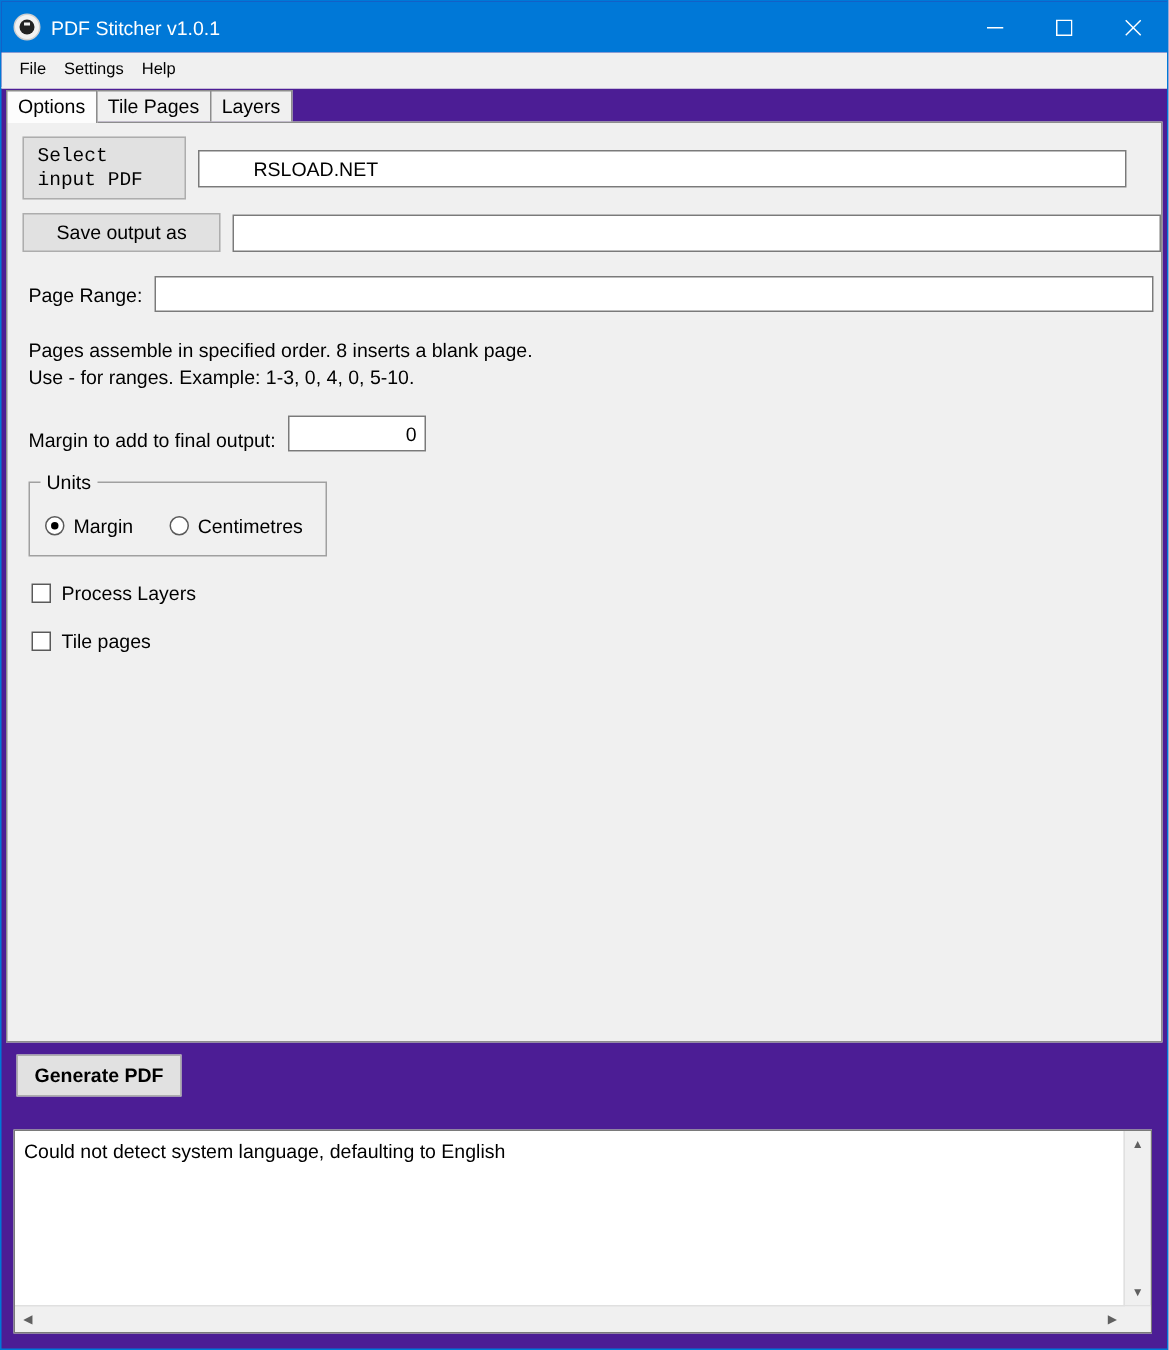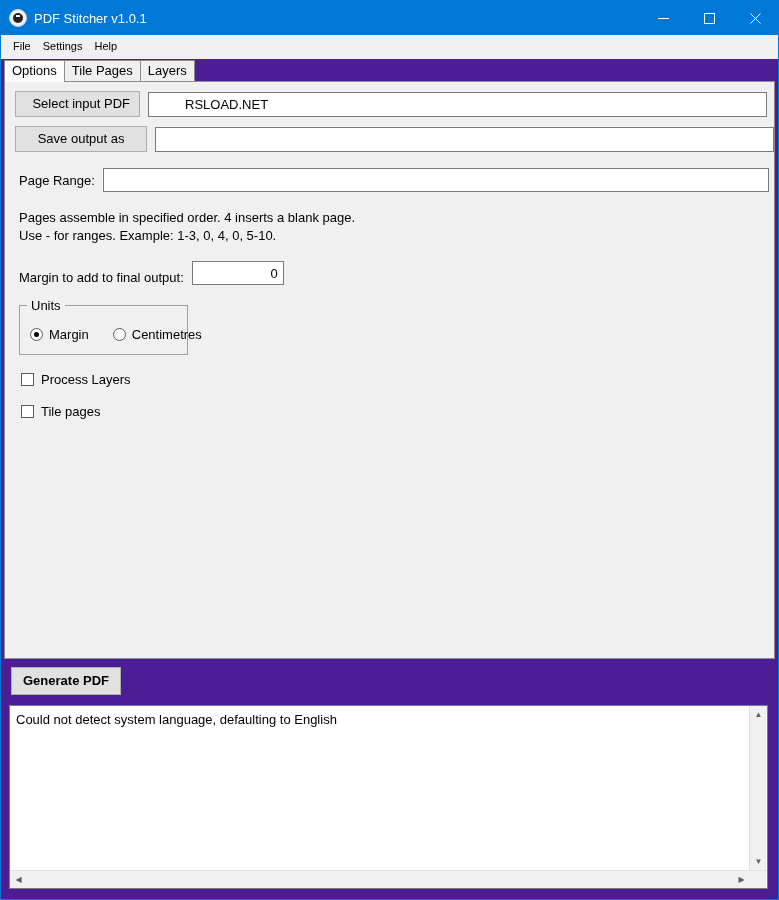--- a/index.html
+++ b/index.html
@@ -152,21 +152,21 @@
     background: #fff;
     font-size: 13px;
     padding: 3px 4px;
     line-height: 16px;
     box-sizing: border-box;
     font-family: "Liberation Sans", sans-serif;
     color: #000;
   }
 
   #row-input { margin: 9px 0 0 10px; }
-  #btn-select-input { width: 125px; text-align: right; }
+  #btn-select-input { width: 109px; text-align: left; font-family: Liberation Mono, monospace; }
   #input-pdf-path { width: 619px; height: 25px; margin-left: 8px; padding-left: 36px; }
 
   #row-output { margin: 9px 0 0 10px; }
   #btn-save-output { width: 134px; text-align: center; }
   #output-pdf-path { width: 629px; height: 25px; margin-left: 8px; }
 
   .section-title {
     font-weight: bold;
     font-size: 13.5px;
     margin: 25px 0 0 10px;
@@ -187,21 +187,21 @@
     width: 92px;
     height: 24px;
     margin-left: 8px;
     text-align: right;
     padding-right: 5px;
   }
 
   
   .groupbox {
     margin: 20px 0 0 14px;
-    width: 169px;
+    width: 199px;
     border: 1px solid #a0a0a0;
     padding: 0 0 12px 0;
     position: relative;
     box-sizing: border-box;
   }
   .groupbox-title {
     position: absolute;
     top: -8px;
     left: 7px;
     background: #f0f0f0;
@@ -262,22 +262,22 @@
   }
   #btn-generate {
     font-weight: bold;
     padding: 5px 11px;
     font-size: 13px;
   }
 
   
   .log-wrap {
     flex: 0 0 auto;
-    height: 184px;
-    margin: 2px 10px 10px 8px;
+    height: 136px;
+    margin: 14px 10px 10px 8px;
     border: 1px solid #7a7a7a;
     background: #fff;
     display: flex;
     flex-direction: column;
     box-sizing: border-box;
   }
   .log-main {
     flex: 1 1 auto;
     display: flex;
     min-height: 0;
@@ -375,21 +375,21 @@
       <button class="btn" id="btn-save-output">Save output as</button>
       <input class="textbox" id="output-pdf-path" type="text" value="" style="">
     </div>
 
 
     <div class="row" id="row-page-range">
       <span id="page-range-label">Page Range:</span>
       <input class="textbox" id="page-range-input" type="text" value="" style="">
     </div>
 
-    <div class="hint first">Pages assemble in specified order. 4 inserts a blank page.</div>
+    <div class="hint first">Pages assemble in specified order. 8 inserts a blank page.</div>
     <div class="hint">Use - for ranges. Example: 1-3, 0, 4, 0, 5-10.</div>
 
     <div class="row" id="row-margin">
       <span>Margin to add to final output:</span>
       <input class="textbox" id="margin-input" type="text" value="0" style="">
     </div>
 
     <div class="groupbox">
       <div class="groupbox-title">Units</div>
       <div class="radio-row">

